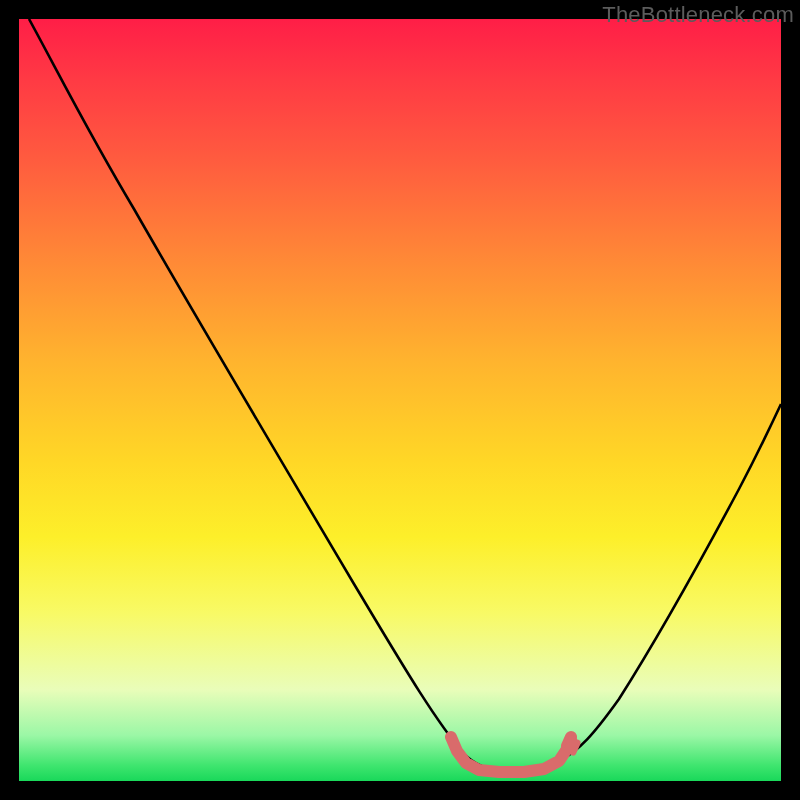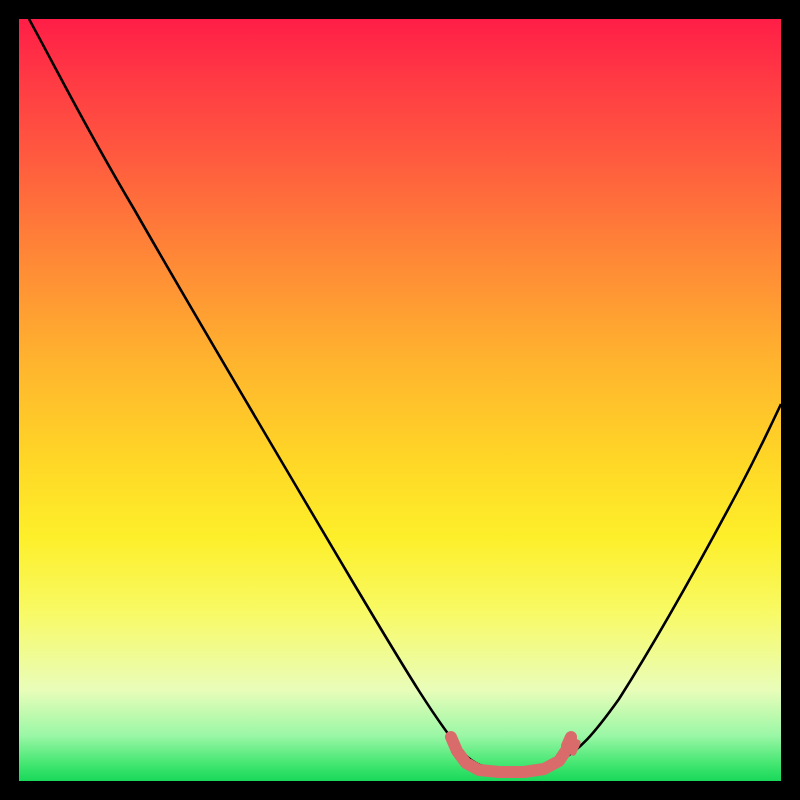--- a/index.html
+++ b/index.html
@@ -87,13 +87,14 @@
              L 525 750
              L 540 742
              L 548 730
              L 552 720
              L 548 727
              L 552 718"></path>
 
     <path fill="none" stroke="#d96b6b" stroke-width="7" stroke-linecap="round" d="M 553 720 L 549 730 M 558 724 L 554 733"></path>
   </svg>
 
+  <div class="watermark">TheBottleneck.com</div>
 </div>
 
 </body></html>

